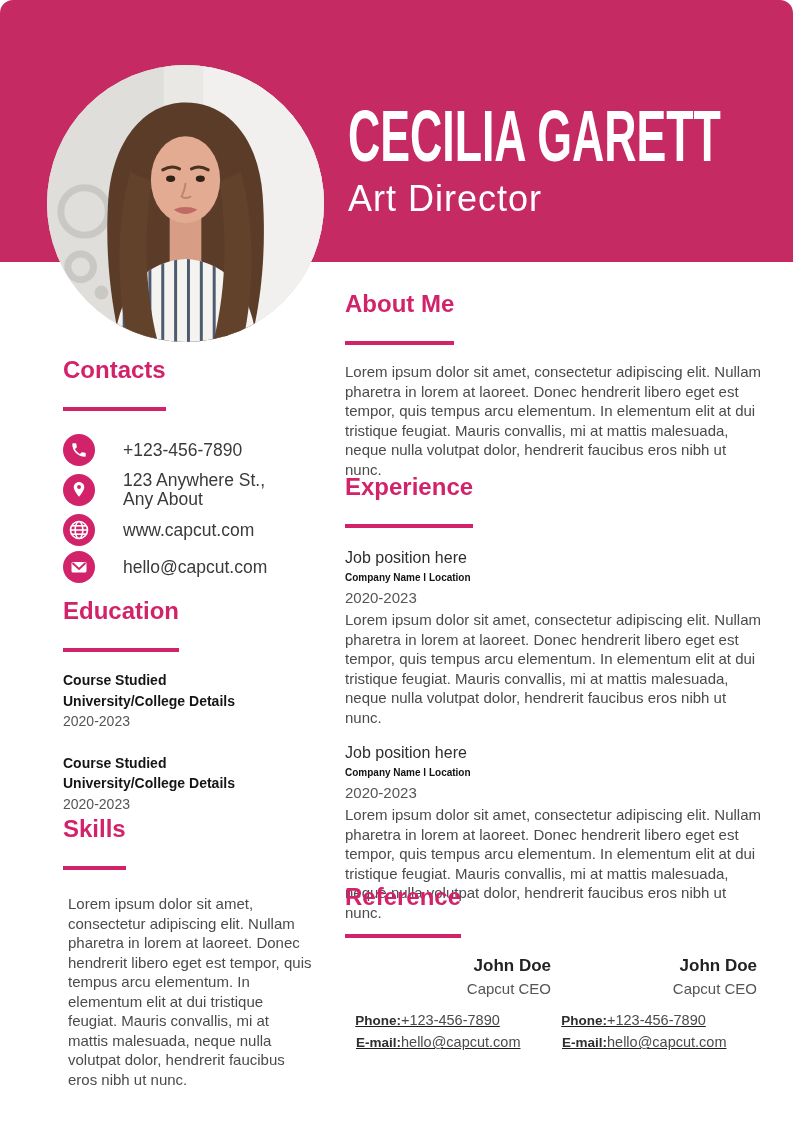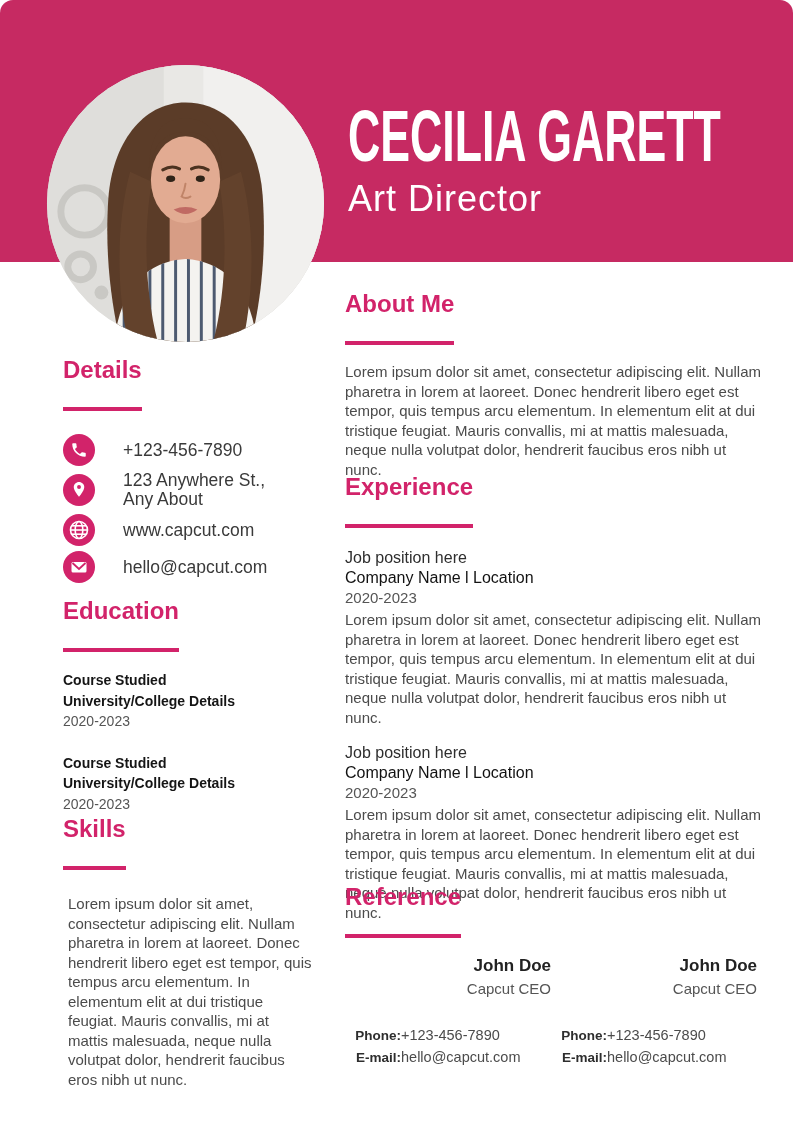--- a/index.html
+++ b/index.html
@@ -46,29 +46,29 @@
   .edu-course,.edu-school{font-weight:bold;color:#151515;}
   .edu-years{color:#555;}
   .sec-skills{left:63px;top:816px;width:250px;}
   .skills-text{margin-top:24px;margin-left:5px;font-size:15px;line-height:19.5px;color:var(--gray);}
   .sec-about{left:345px;top:291px;width:416px;}
   .about-text{margin-top:17px;font-size:15px;line-height:19.5px;color:var(--gray);}
   .sec-experience{left:345px;top:474px;width:416px;}
   .job{margin-top:20px;}
   .job + .job{margin-top:16px;}
   .job-position{font-size:16px;color:#2e2e2e;line-height:20px;}
-  .job-company{font-size:16px;font-weight:normal;color:#121212;line-height:20px;}
+  .job-company{font-size:10px;font-weight:bold;color:#121212;line-height:20px;}
   .job-years{font-size:15px;color:#555;line-height:20px;}
   .job-desc{margin-top:2px;font-size:15px;line-height:19.5px;color:var(--gray);}
   .sec-reference{left:345px;top:884px;width:432px;}
   .people{display:flex;margin-top:18px;}
   .person{width:206px;text-align:right;}
   .person-name{font-size:17px;font-weight:bold;color:#222;}
   .person-role{font-size:15px;color:#555;margin-top:4px;}
-  .person-contacts{margin-top:30px;}
+  .person-contacts{margin-top:15px;text-decoration:underline;}
   .pc-row{display:flex;align-items:baseline;margin-top:6px;}
   .pc-label{width:56px;font-size:13.5px;font-weight:bold;color:#2e2e2e;}
   .pc-value{font-size:14.5px;color:var(--gray);}
 </style>
 </head>
 <body>
 
 <div class="page">
 
   <div class="band"></div>
@@ -113,21 +113,21 @@
       <path d="M128,146 Q140,141 152,146 Q140,155 128,146 Z" fill="#c06a63"></path>
     </svg>
   </div>
 
   <div class="header-text">
     <div class="name">CECILIA GARETT</div>
     <div class="role">Art Director</div>
   </div>
 
   <div class="sec sec-contacts">
-    <h2 class="sec-title">Details</h2>
+    <h2 class="sec-title">Contacts</h2>
     <div class="contact-list">
       <div class="contact-row">
         <svg class="cicon" viewBox="0 0 32 32">
           <circle cx="16" cy="16" r="16" fill="#D2236A"></circle>
           <g transform="translate(7,7) scale(0.75)">
             <path fill="#fff" d="M6.62 10.79c1.44 2.83 3.76 5.14 6.59 6.59l2.2-2.2c.27-.27.67-.36 1.02-.24 1.12.37 2.33.57 3.57.57.55 0 1 .45 1 1V20c0 .55-.45 1-1 1-9.39 0-17-7.61-17-17 0-.55.45-1 1-1h3.5c.55 0 1 .45 1 1 0 1.25.2 2.45.57 3.57.11.35.03.74-.25 1.02l-2.2 2.2z"></path>
           </g>
         </svg>
         <div class="ctext">+123-456-7890</div>
       </div>

